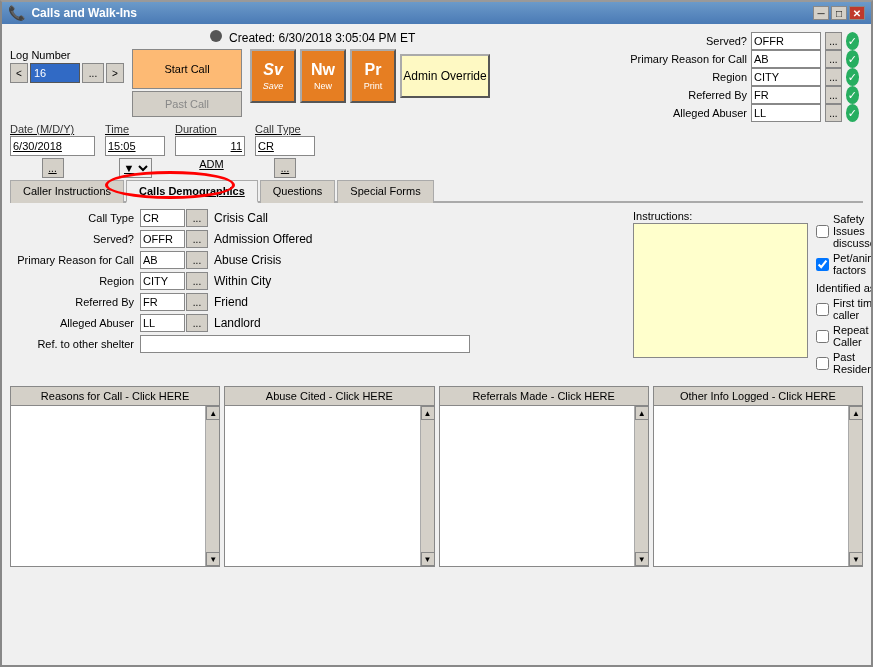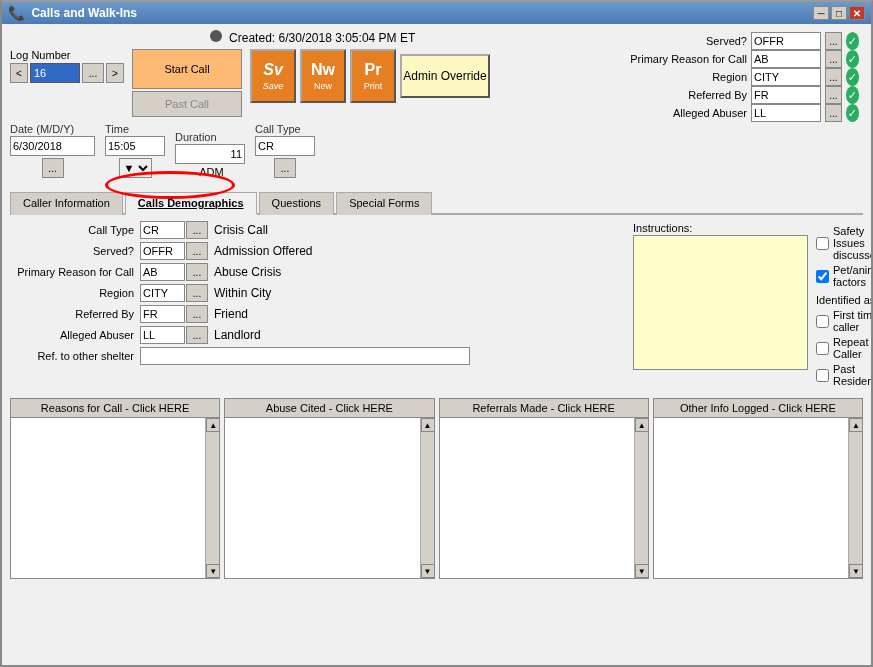--- a/index.html
+++ b/index.html
@@ -224,23 +224,24 @@
       width: 90px;
       height: 44px;
       background: #fef9c3;
       border: 2px outset #aaa;
       cursor: pointer;
       font-size: 12px;
     }
 
     .date-time-row {
       display: flex;
-      align-items: flex-end;
+      align-items: flex-start;
       gap: 10px;
-      margin-bottom: 12px;
+      margin-bottom: 0;
+      text-decoration: underline;
     }
 
     .field-group {
       display: flex;
       flex-direction: column;
       gap: 1px;
     }
 
     .field-label {
       font-size: 11px;
@@ -641,21 +642,21 @@
           <span class="right-field-label">Alleged Abuser</span>
           <input class="right-field-input" type="text" value="LL" style="">
           <button class="right-field-btn">...</button>
           <div class="green-check">✓</div>
         </div>
       </div>
 
     </div>
 
     <div class="tabs">
-      <div class="tab">Caller Information</div>
+      <div class="tab">Caller Instructions</div>
       <div class="tab active underlined">Calls Demographics</div>
       <div class="tab">Questions</div>
       <div class="tab">Special Forms</div>
     </div>
 
     <div class="main-area">
 
       <div class="left-form">
 
         <div class="form-row">

